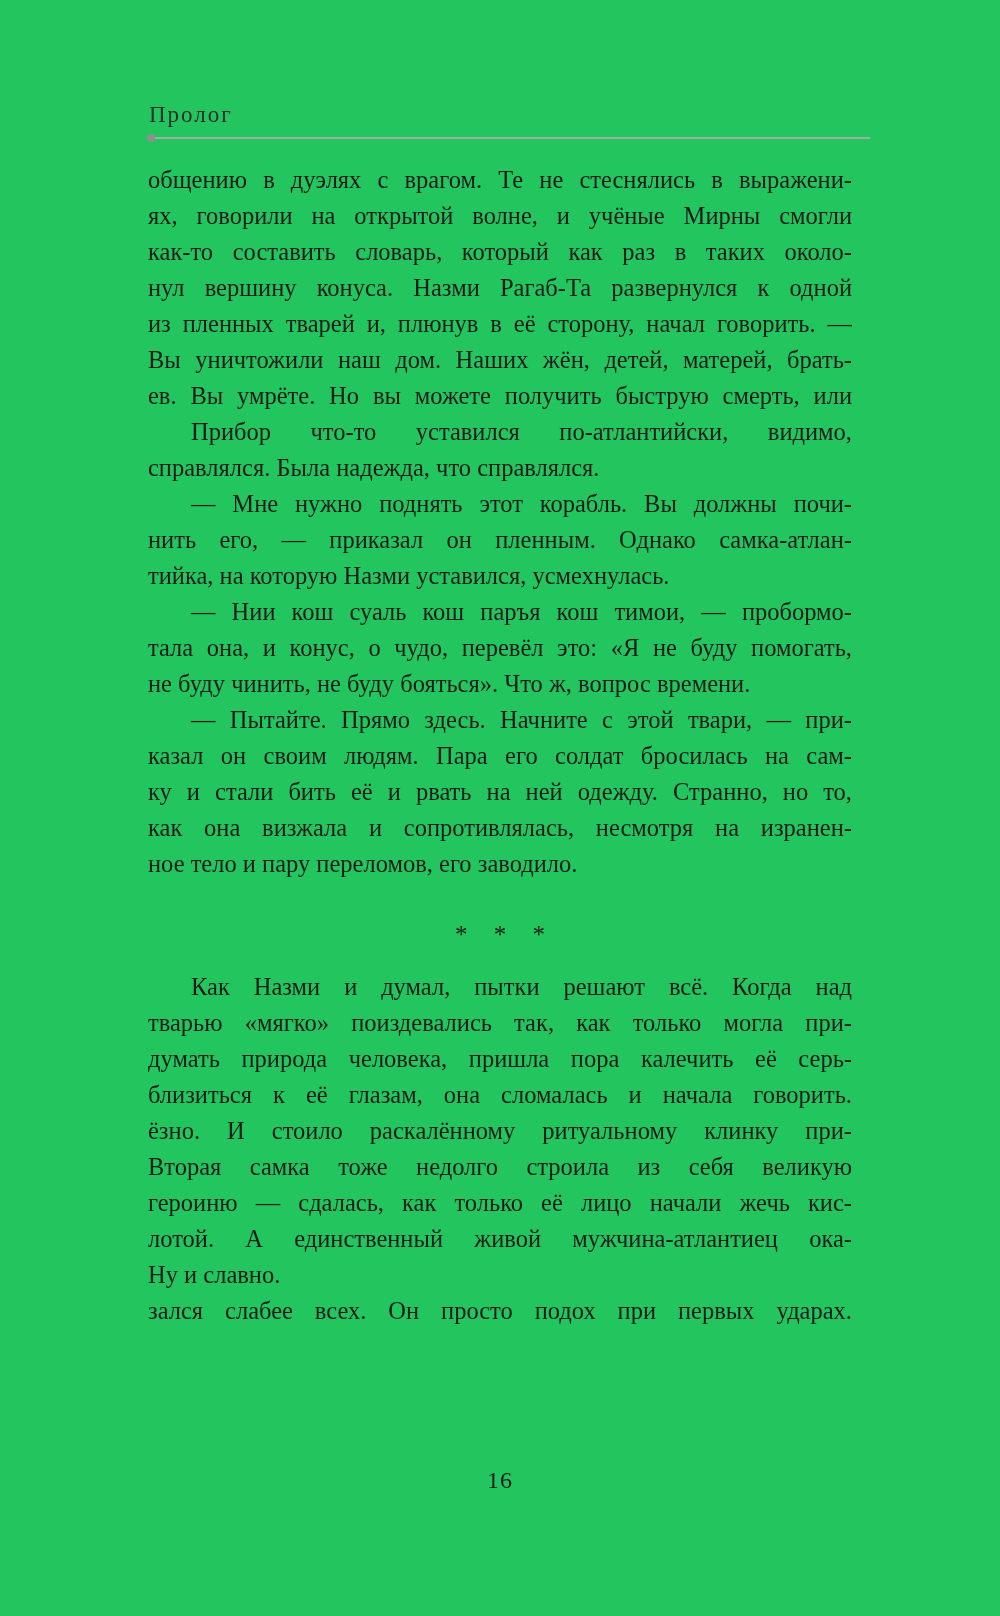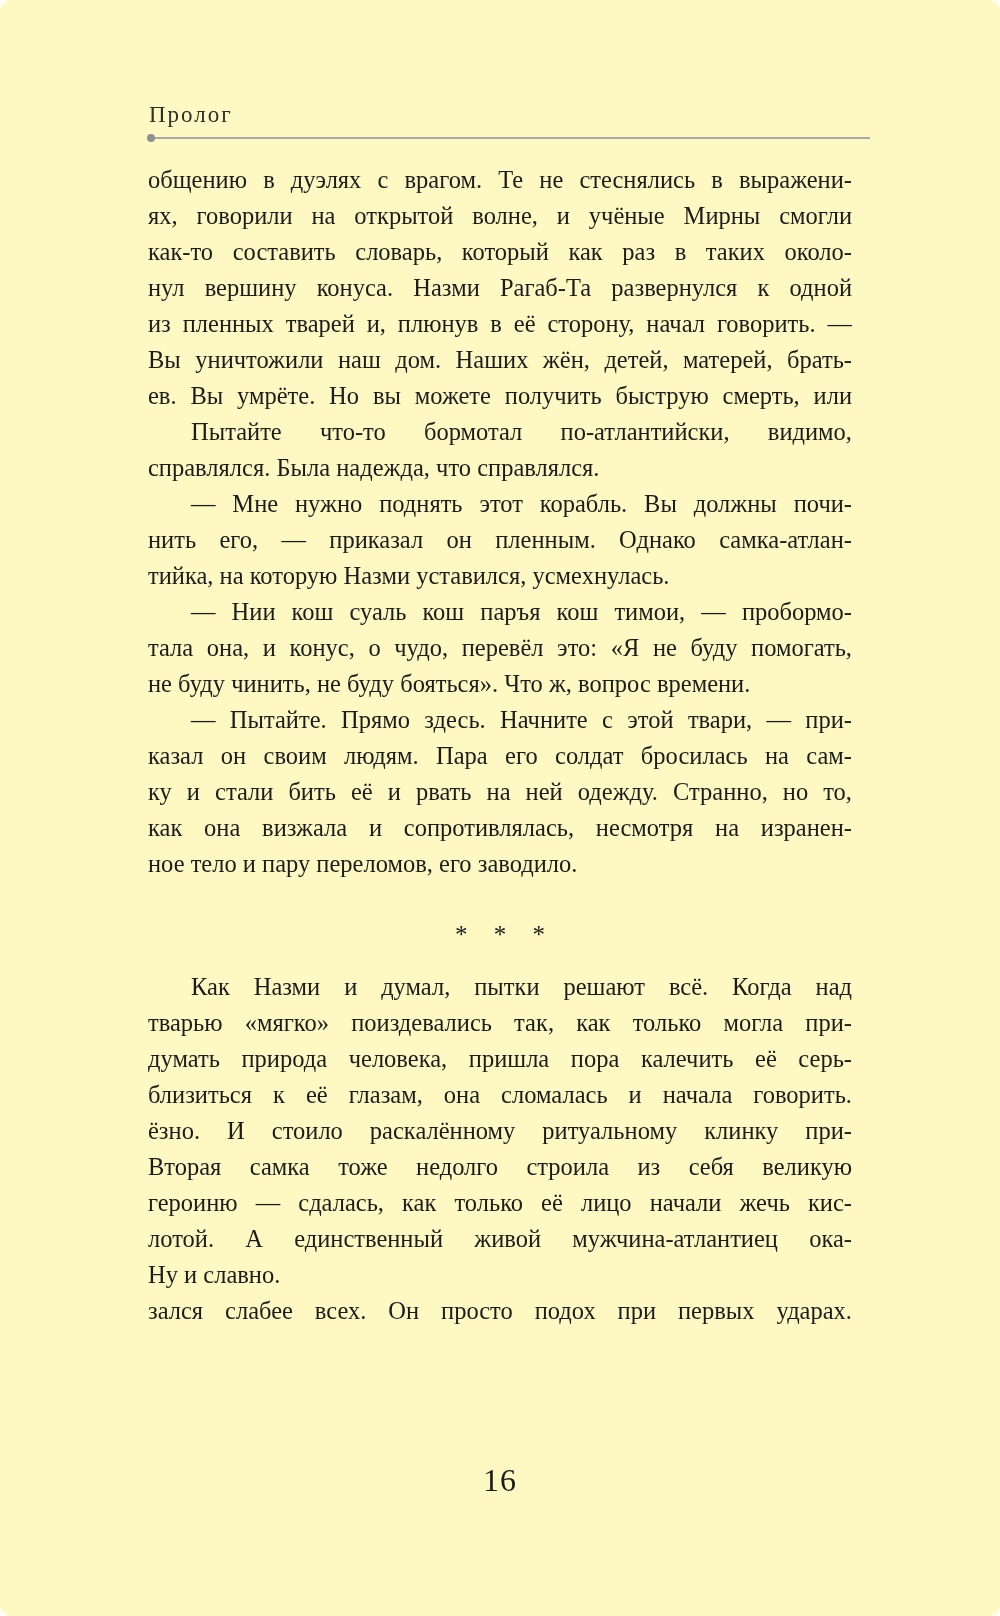--- a/index.html
+++ b/index.html
@@ -7,24 +7,23 @@
     padding: 0;
     width: 1000px;
     height: 1616px;
     background: #ffffff;
     overflow: hidden;
   }
   .page {
     position: relative;
     width: 1000px;
     height: 1616px;
-    background: #fef9c3;
+    background: #22c55e;
     font-family: "Liberation Serif", "DejaVu Serif", serif;
     color: #1c1c1c;
-    border-radius: 11px;
   }
   .chapter-title {
     position: absolute;
     left: 149px;
     top: 100px;
     font-size: 23px;
     line-height: 30px;
     letter-spacing: 2px;
     color: #2e2e2e;
     font-weight: 400;
@@ -78,21 +77,21 @@
     color: #1c1c1c;
   }
   .page-footer {
     position: absolute;
     left: 148px;
     top: 1462px;
     width: 704px;
     text-align: center;
   }
   .page-number {
-    font-size: 32px;
+    font-size: 24px;
     line-height: 36px;
     color: #1c1c1c;
     letter-spacing: 1px;
     text-align: center;
   }
 </style>
 </head>
 <body>
 
 <div class="page">
@@ -104,21 +103,21 @@
   </div>
 
   <div class="text-body" id="text-body">
       <div class="line just">общению в дуэлях с врагом. Те не стеснялись в выражени-</div>
       <div class="line just">ях, говорили на открытой волне, и учёные Мирны смогли</div>
       <div class="line just">как-то составить словарь, который как раз в таких около-</div>
       <div class="line just">нул вершину конуса. Назми Рагаб-Та развернулся к одной</div>
       <div class="line just">из пленных тварей и, плюнув в её сторону, начал говорить. —</div>
       <div class="line just">Вы уничтожили наш дом. Наших жён, детей, матерей, брать-</div>
       <div class="line just">ев. Вы умрёте. Но вы можете получить быструю смерть, или</div>
-      <div class="line just indent">Пытайте что-то бормотал по-атлантийски, видимо,</div>
+      <div class="line just indent">Прибор что-то уставился по-атлантийски, видимо,</div>
       <div class="line">справлялся. Была надежда, что справлялся.</div>
       <div class="line just indent">— Мне нужно поднять этот корабль. Вы должны почи-</div>
       <div class="line just">нить его, — приказал он пленным. Однако самка-атлан-</div>
       <div class="line">тийка, на которую Назми уставился, усмехнулась.</div>
       <div class="line just indent">— Нии кош суаль кош паръя кош тимои, — пробормо-</div>
       <div class="line just">тала она, и конус, о чудо, перевёл это: «Я не буду помогать,</div>
       <div class="line">не буду чинить, не буду бояться». Что ж, вопрос времени.</div>
       <div class="line just indent">— Пытайте. Прямо здесь. Начните с этой твари, — при-</div>
       <div class="line just">казал он своим людям. Пара его солдат бросилась на сам-</div>
       <div class="line just">ку и стали бить её и рвать на ней одежду. Странно, но то,</div>

